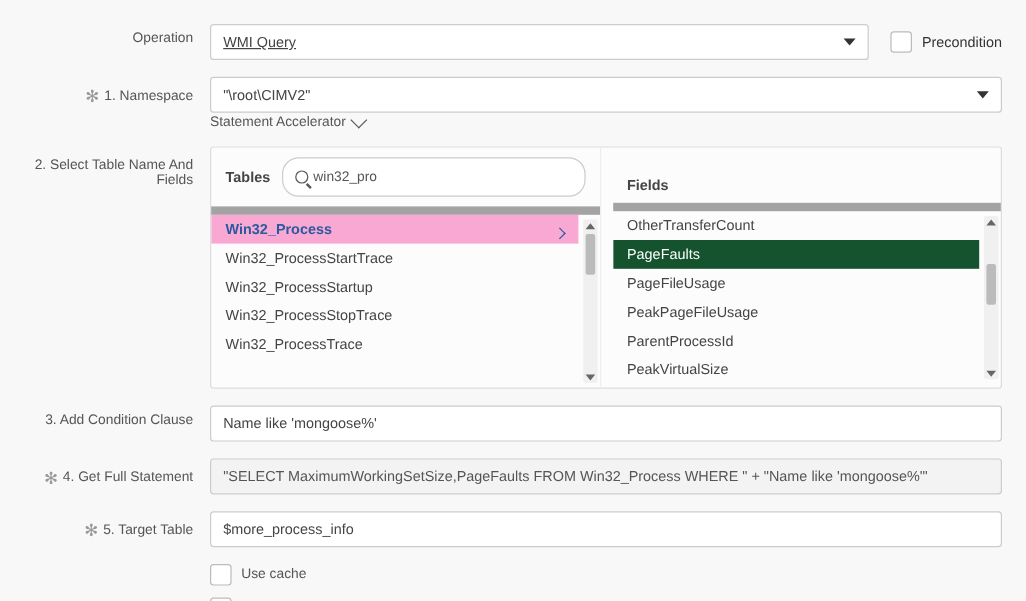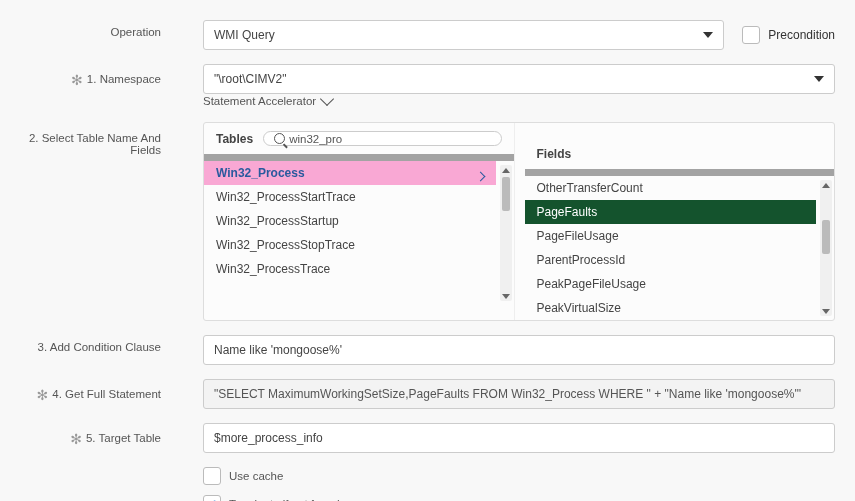--- a/index.html
+++ b/index.html
@@ -9,21 +9,20 @@
     font-family: -apple-system, "Segoe UI", Arial, sans-serif;
     font-size: 12px;
     color: #333;
     background: #f8f8f8;
     width: 855px;
   }
   .form-row {
     display: flex;
     align-items: flex-start;
     margin-bottom: 14px;
-    gap: 28px;
   }
   .label-col {
     width: 165px;
     flex-shrink: 0;
     text-align: right;
     padding-right: 14px;
     padding-top: 6px;
     color: #555;
     font-size: 11.5px;
   }
@@ -120,21 +119,21 @@
     align-items: center;
     padding: 8px 12px;
     gap: 10px;
     font-weight: 600;
     color: #444;
     border-bottom: 7px solid #a3a3a3;
   }
   .search-pill {
     border: 1px solid #ccc;
     border-radius: 14px;
-    height: 15px;
+    height: 33px;
     display: flex;
     align-items: center;
     padding: 0 10px;
     gap: 4px;
     background: #fff;
     font-weight: normal;
     font-size: 11.5px;
     color: #555;
     flex: 1;
   }
@@ -223,21 +222,21 @@
     color: #555;
     font-size: 11.5px;
   }
 </style>
 </head>
 <body>
 
 <div class="form-row">
   <div class="label-col">Operation</div>
   <div class="field-col" style="display:flex;align-items:center;">
-    <div class="select-like" style="flex:1;">
+    <div class="select-like" style="flex:1;text-decoration:underline;">
       <span>WMI Query</span>
       <span class="caret"></span>
     </div>
     <div class="precond-wrap">
       <span class="checkbox"></span>
       <span>Precondition</span>
     </div>
   </div>
 </div>
 
@@ -310,24 +309,24 @@
             <div class="list-item">
                 <span>OtherTransferCount</span>
               </div>
             <div class="list-item sel-field">
                 <span>PageFaults</span>
               </div>
             <div class="list-item">
                 <span>PageFileUsage</span>
               </div>
             <div class="list-item">
+                <span>PeakPageFileUsage</span>
+              </div>
+            <div class="list-item">
                 <span>ParentProcessId</span>
-              </div>
-            <div class="list-item">
-                <span>PeakPageFileUsage</span>
               </div>
             <div class="list-item">
                 <span>PeakVirtualSize</span>
               </div>
           </div>
           <div class="scrollbar">
             <div class="scroll-arrow" style="top:0">
                 <span class="arrow-up"></span>
               </div>
             <div class="scroll-thumb" style="top:40px;height:34px;"></div>

